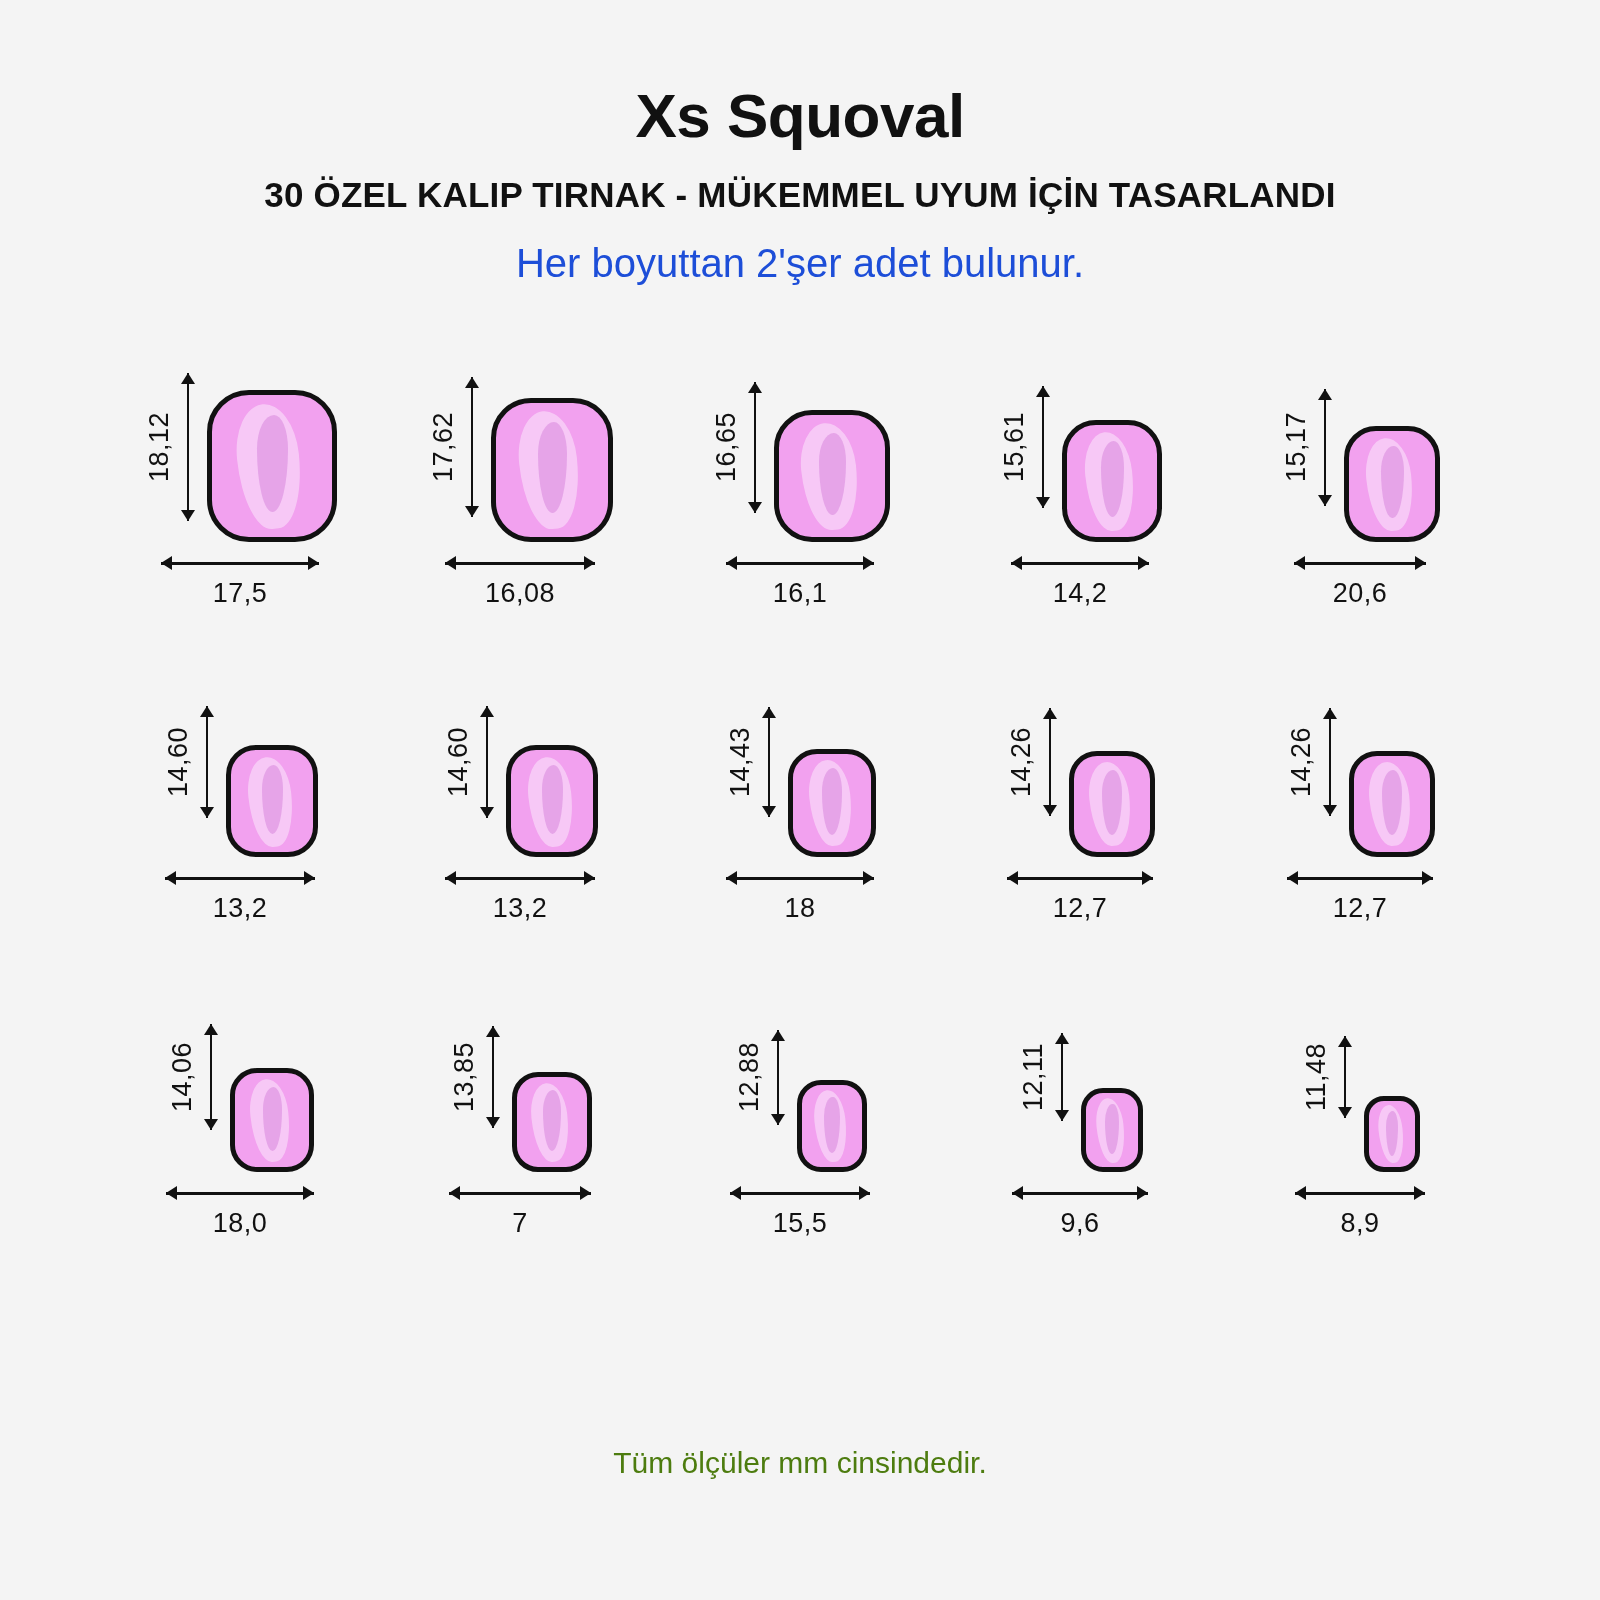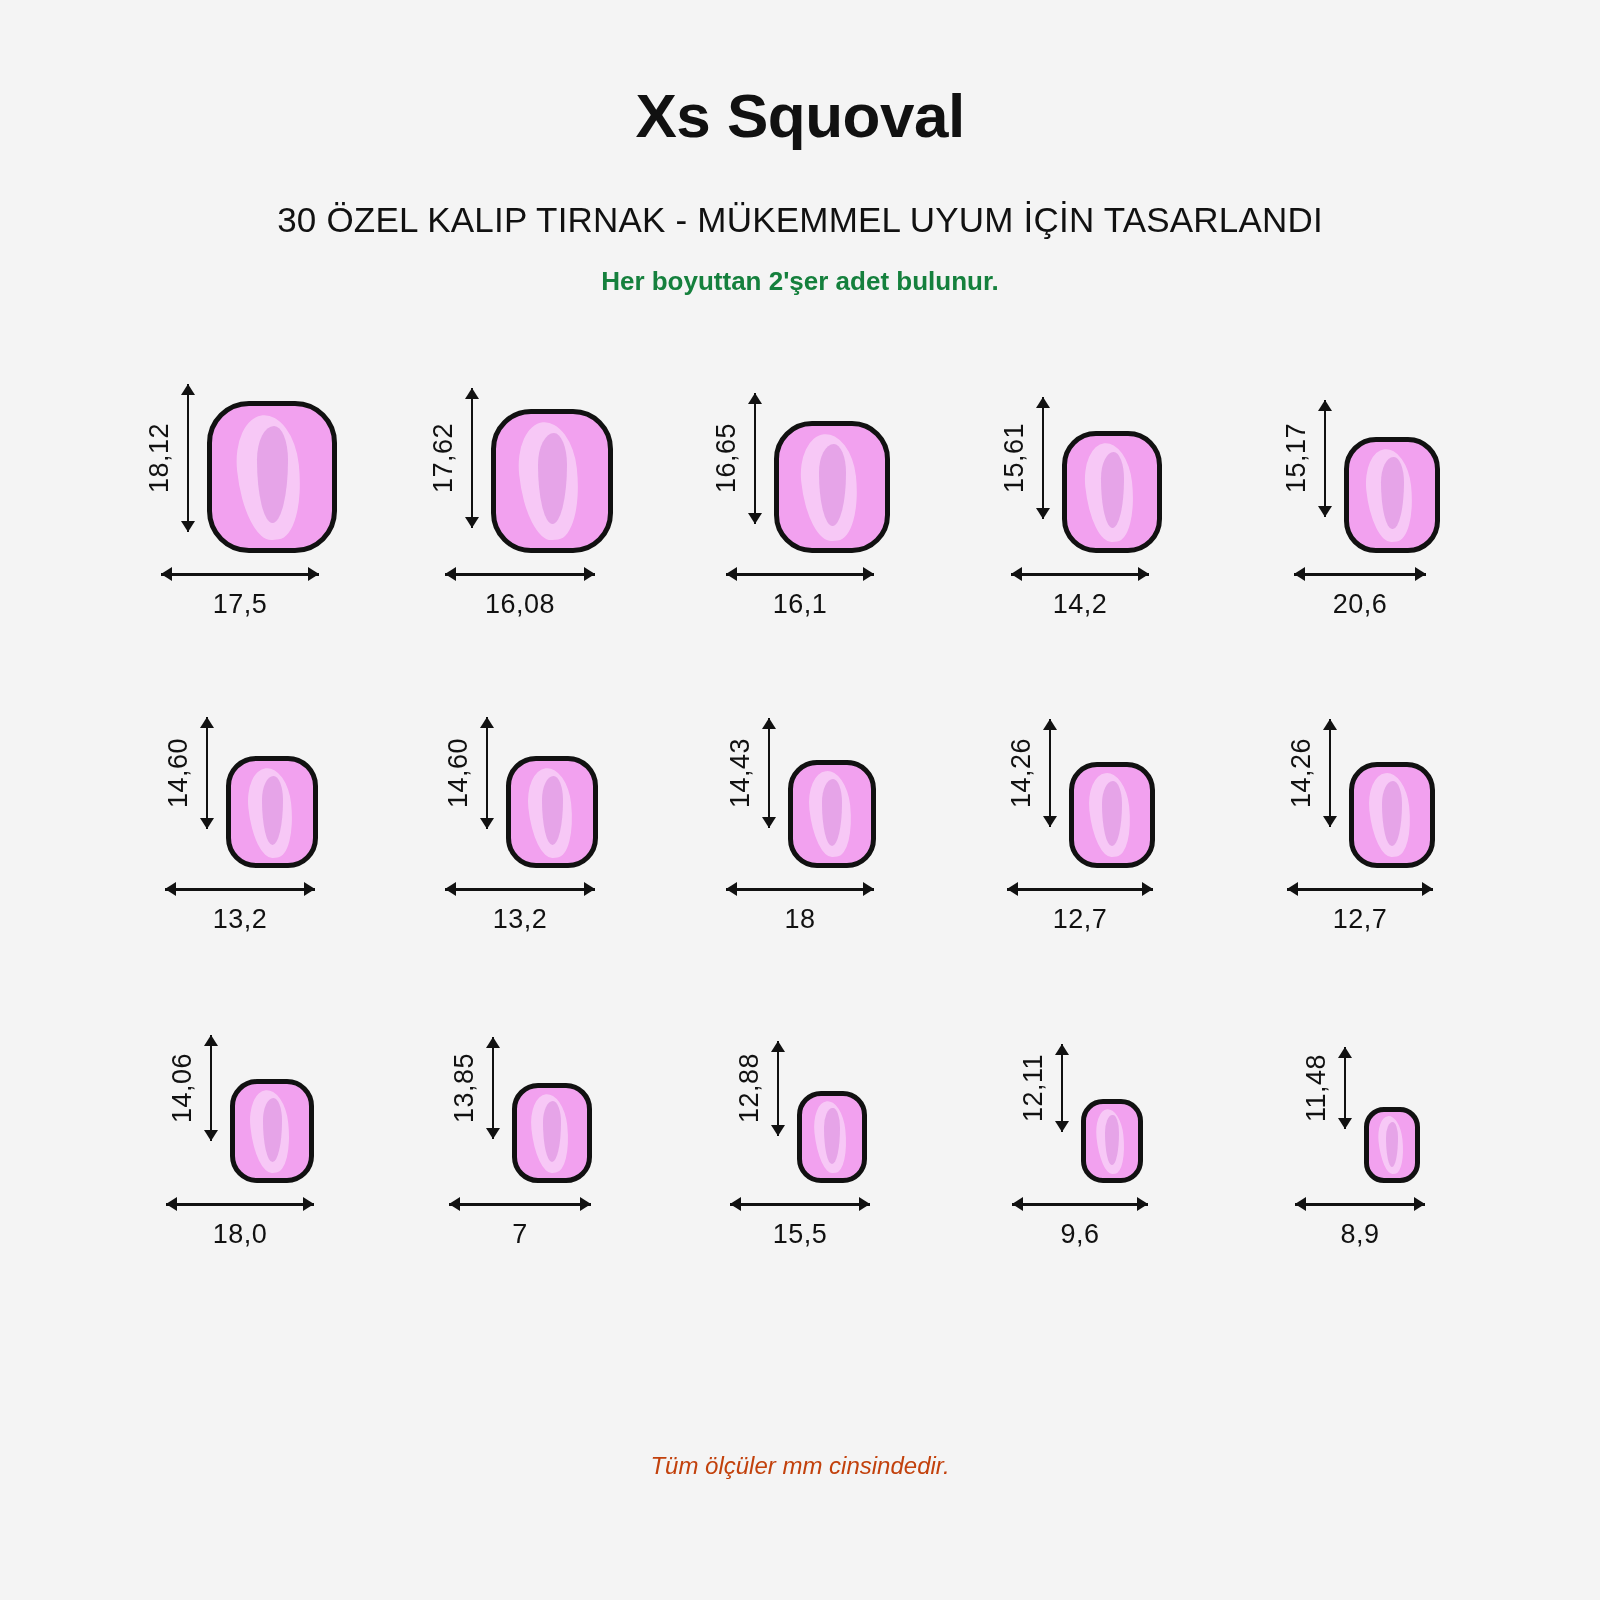--- a/index.html
+++ b/index.html
@@ -30,30 +30,30 @@
   }
   .title {
     font-size: 62px;
     font-weight: bold;
     letter-spacing: -0.5px;
     margin: 22px 0 0 0;
     line-height: 1.1;
   }
   .subtitle {
     font-size: 35px;
+    font-weight: bold;
+    letter-spacing: 0.2px;
+    margin: 25px 0 0 0;
+    line-height: 1.15;
+  }
+  .tagline {
+    font-size: 40px;
     font-weight: normal;
-    letter-spacing: 0.2px;
-    margin: 50px 0 0 0;
-    line-height: 1.15;
-  }
-  .tagline {
-    font-size: 26px;
-    font-weight: bold;
     margin: 26px 0 0 0;
-    color: #15803d;
+    color: #1d4ed8;
   }
 
   .grid {
     margin-top: 66px;
     display: flex;
     flex-direction: column;
     gap: 58px;
   }
   .row {
     display: flex;
@@ -197,23 +197,22 @@
     letter-spacing: 0.5px;
     text-align: center;
   }
 
   .footer {
     margin-top: auto;
     text-align: center;
     padding-bottom: 120px;
   }
   .footnote {
-    font-size: 24px;
-    font-style: italic;
-    color: #c2410c;
+    font-size: 30px;
+    color: #4d7c0f;
   }
 </style>
 </head>
 <body>
 
 <div class="page">
 
   <div class="header">
     <div class="title">Xs Squoval</div>
     <div class="subtitle">30 ÖZEL KALIP TIRNAK - MÜKEMMEL UYUM İÇİN TASARLANDI</div>

